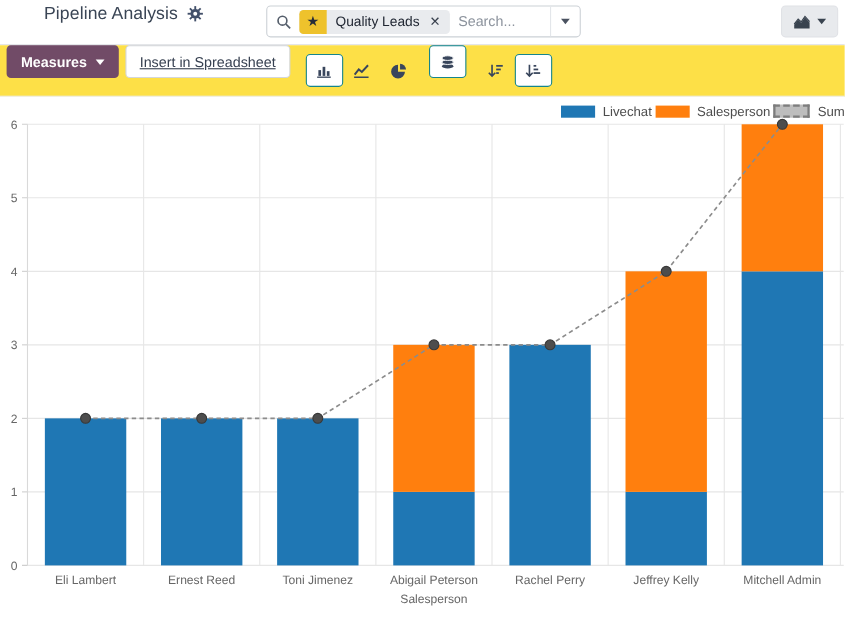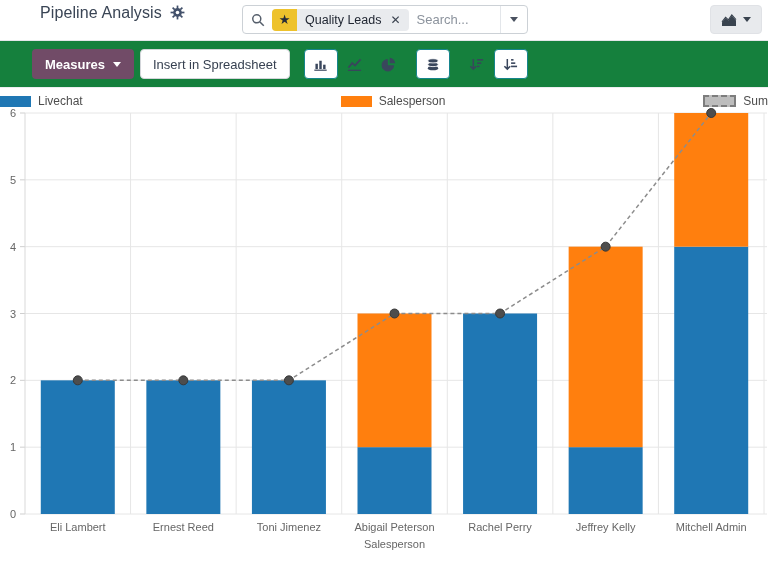--- a/index.html
+++ b/index.html
@@ -26,35 +26,35 @@
                   font-size:13px; color:#ef4444; padding:0 8px; font-family:inherit; }
   .search-input::placeholder { color:#8c939d; }
   .search-toggle { width:27px; height:100%; border:none; border-left:1px solid #e3e6ea; background:transparent;
                    display:flex; align-items:center; justify-content:center; color:#4a5260; cursor:pointer; }
   .caret { width:0; height:0; border-left:4px solid transparent; border-right:4px solid transparent;
            border-top:5px solid currentColor; display:inline-block; }
   .view-switcher { position:absolute; right:6px; top:5px; height:29px; padding:0 10px; background:#e8eaed;
                    border:1px solid #e0e2e6; border-radius:4px; display:flex; align-items:center; gap:6px;
                    color:#39434f; cursor:pointer; }
   
-  .controlbar { height:47px; background:#15803d; border-bottom:1px solid #eceef0; display:flex; align-items:center; padding:0 32px; }
+  .controlbar { height:47px; background:#fde047; border-bottom:1px solid #eceef0; display:flex; padding:0 6px; }
   .measures-btn { height:30px; padding:0 13px; background:#714B67; color:#fff; border:none; border-radius:4px;
                   font-size:13px; font-weight:700; font-family:inherit; display:flex; align-items:center; gap:8px; cursor:pointer; }
   .insert-btn { height:30px; margin-left:6px; padding:0 12px; background:#fff; color:#374151;
-                border:1px solid #d3d6da; border-radius:4px; font-size:13px; font-weight:500; font-family:inherit; cursor:pointer; }
+                border:1px solid #d3d6da; border-radius:4px; font-size:13px; font-weight:500; font-family:inherit; cursor:pointer;text-decoration:underline; }
   .btn-cluster { display:flex; align-items:center; }
   .ml-lg { margin-left:14px; } .ml-md { margin-left:10px; }
   .icon-btn { width:34px; height:30px; display:flex; align-items:center; justify-content:center;
               border:1px solid transparent; border-radius:4px; background:transparent; color:#39465c; cursor:pointer; padding:0; }
   .icon-btn.active { border-color:#16858c; background:#fff; }
   
   .chart-region { position:relative; width:768px; height:476px; background:#fff; }
   #chart-svg { position:absolute; left:0; top:0; }
   #chart-svg text { font-family:"Liberation Sans", sans-serif; font-size:11px; fill:#666; }
-  .legend { position:absolute; top:6px; left:0; right:0; display:flex; justify-content:space-between; align-items:center; gap:16px; z-index:2; }
+  .legend { position:absolute; top:6px; left:0; right:0; display:flex; justify-content:flex-end; align-items:center; gap:3px; z-index:2; }
   .legend-item { display:flex; align-items:center; gap:7px; font-size:12px; color:#4d4d4d; cursor:pointer; }
   .swatch { width:31px; height:11px; flex:0 0 auto; }
   .swatch.dashed { width:33px; height:12px; background:#bdbdbd; border:2px dashed #7d7d7d; }
 </style>
 </head>
 <body>
 
 <header class="topbar">
   <div class="title-wrap">
     <h1 class="page-title">Pipeline Analysis</h1>

